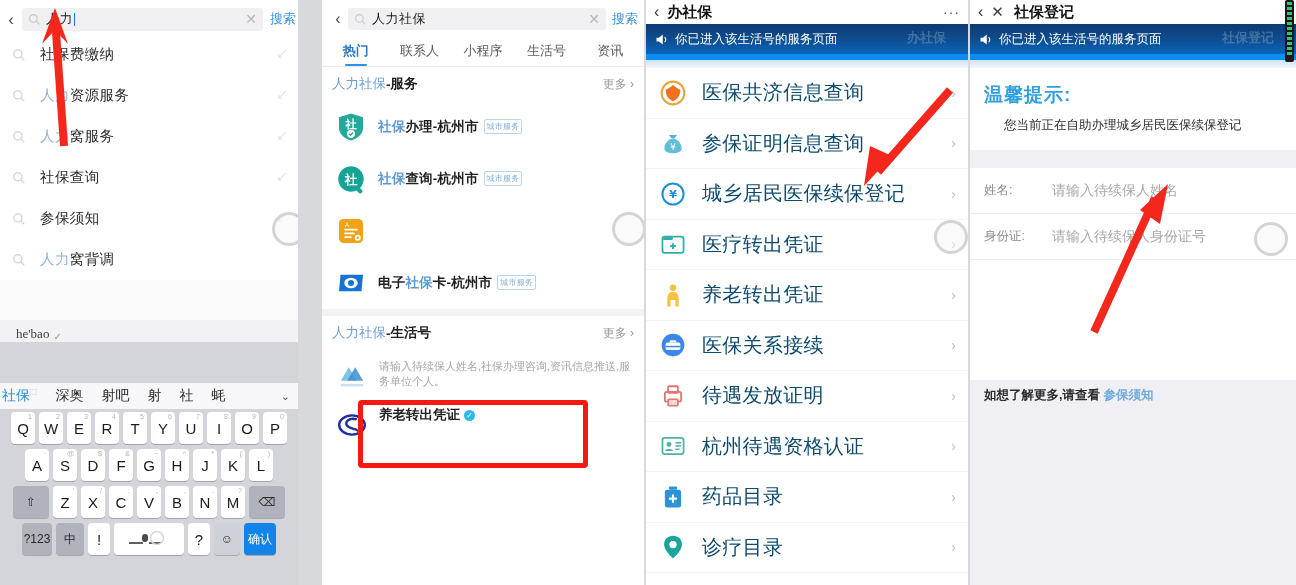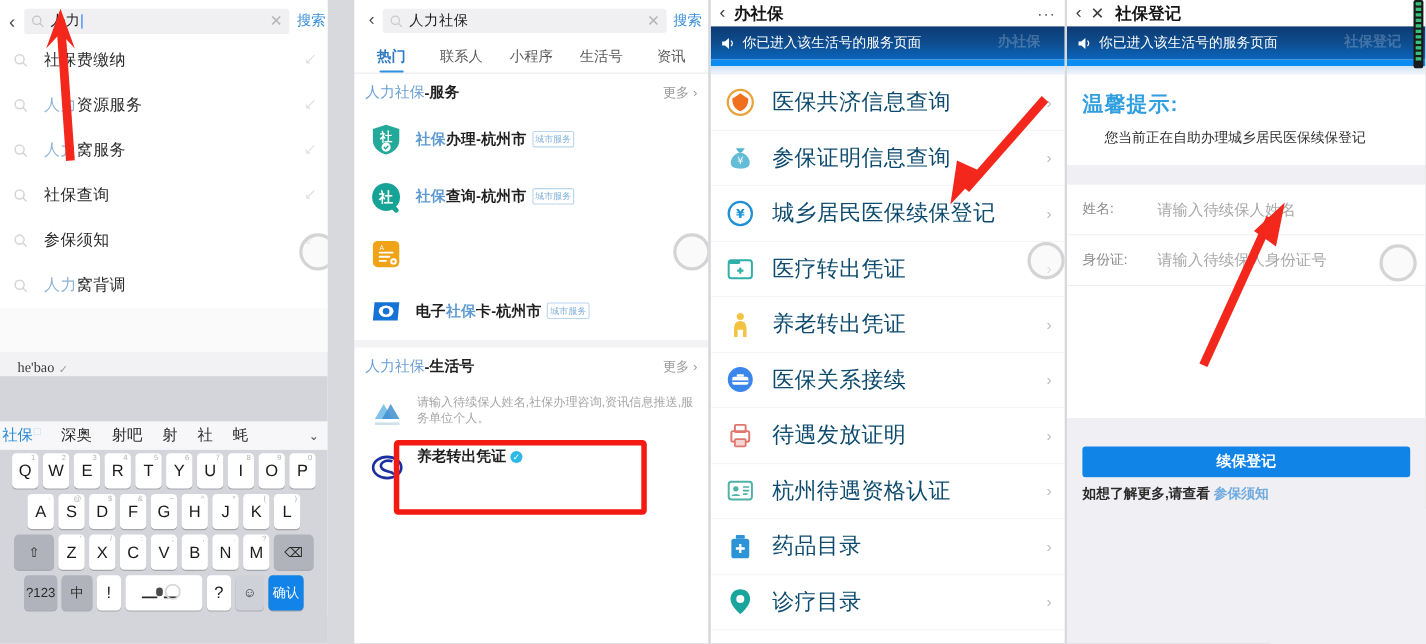--- a/index.html
+++ b/index.html
@@ -649,23 +649,20 @@
       <span class="fld-p">请输入待续保人姓名</span>
     </div>
     <div class="fld">
       <span class="fld-l">身份证:</span>
       <span class="fld-p">请输入待续保人身份证号</span>
     </div>
 
     <div class="p4-rest"></div>
 
     <div style="position:absolute;left:0;right:0;top:380px;">
-      <div class="btnwrap">
-        <div class="bigbtn">续保登记</div>
-      </div>
       <div class="note">
         <span>如想了解更多,请查看 </span><a href="#">参保须知</a>
       </div>
     </div>
 
     <div class="bubble" style="left:284px;top:222px;"></div>
 
     <div class="scrollbar">
       <i></i>
         <i></i>

